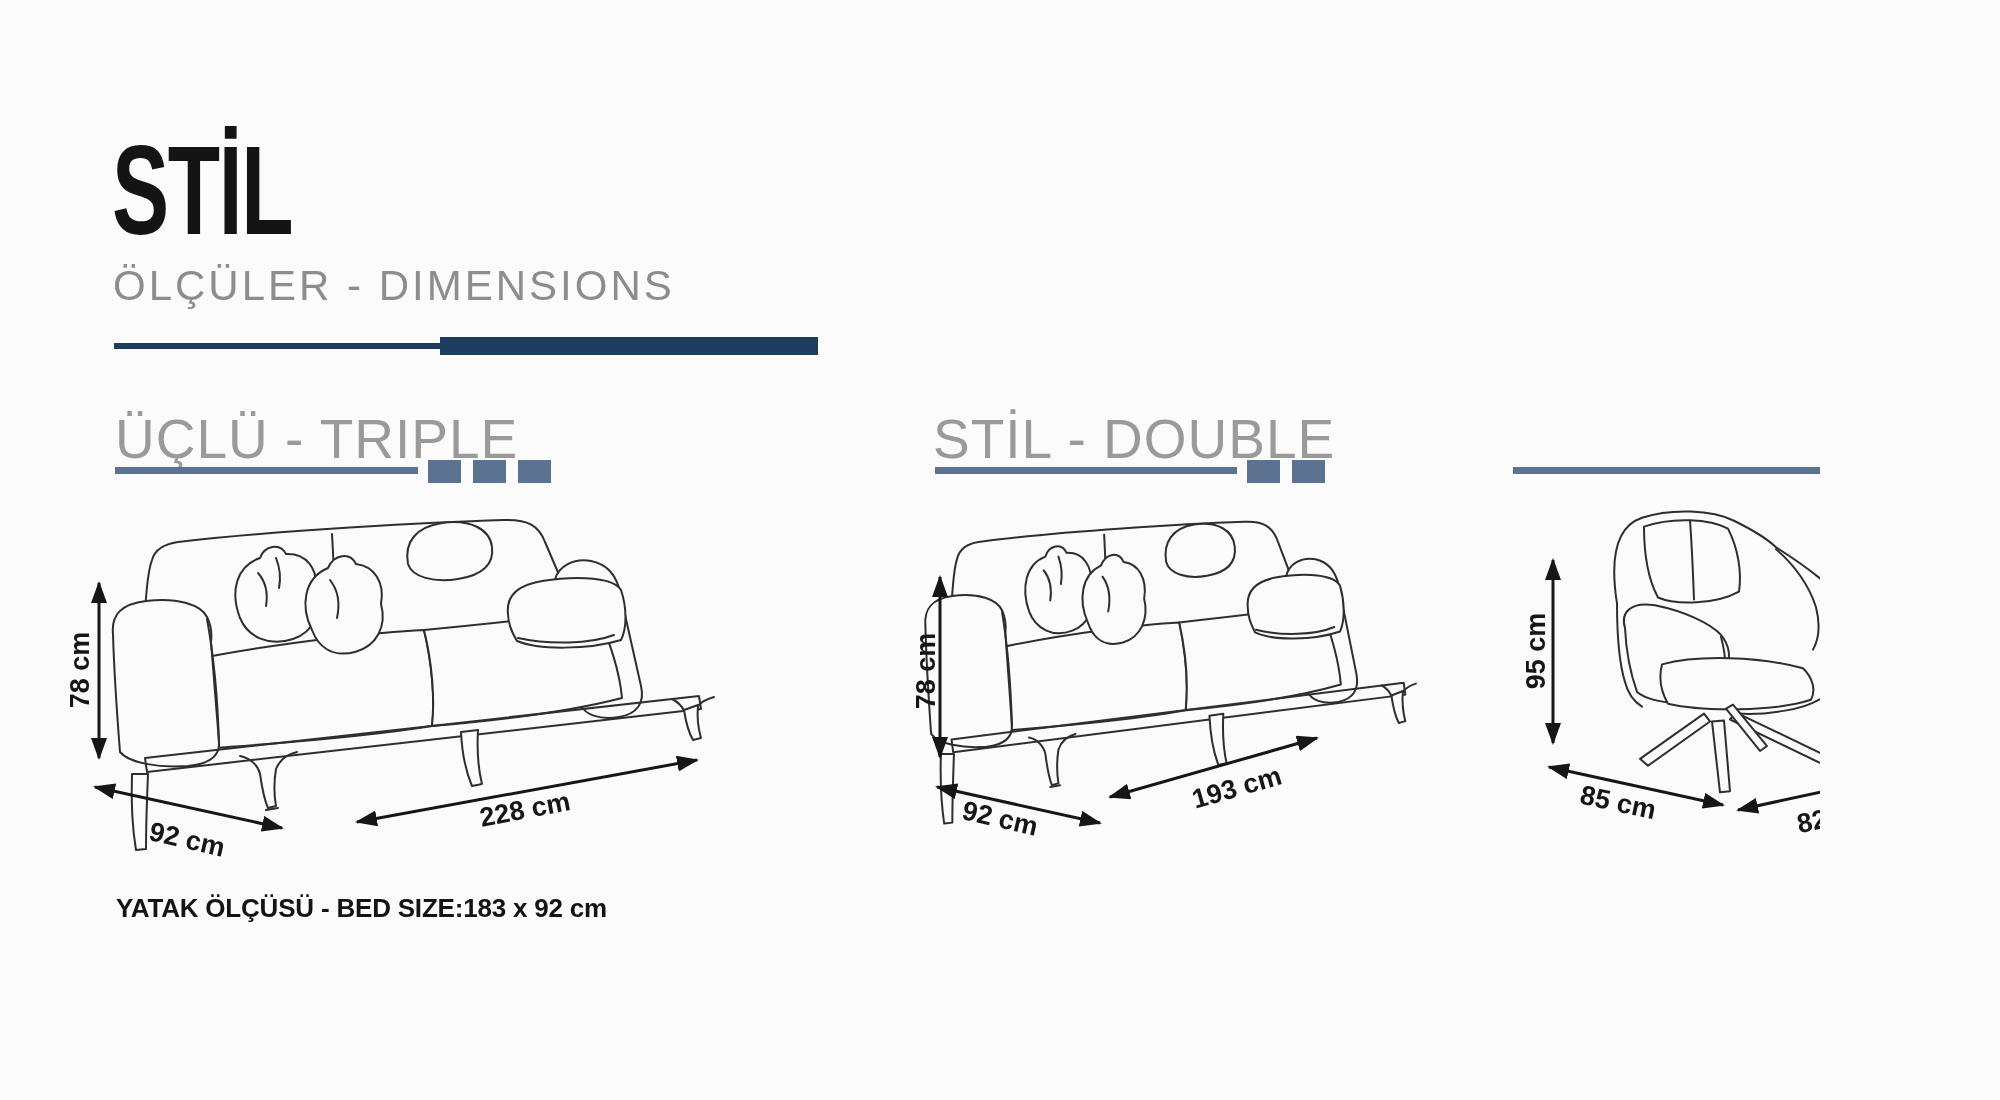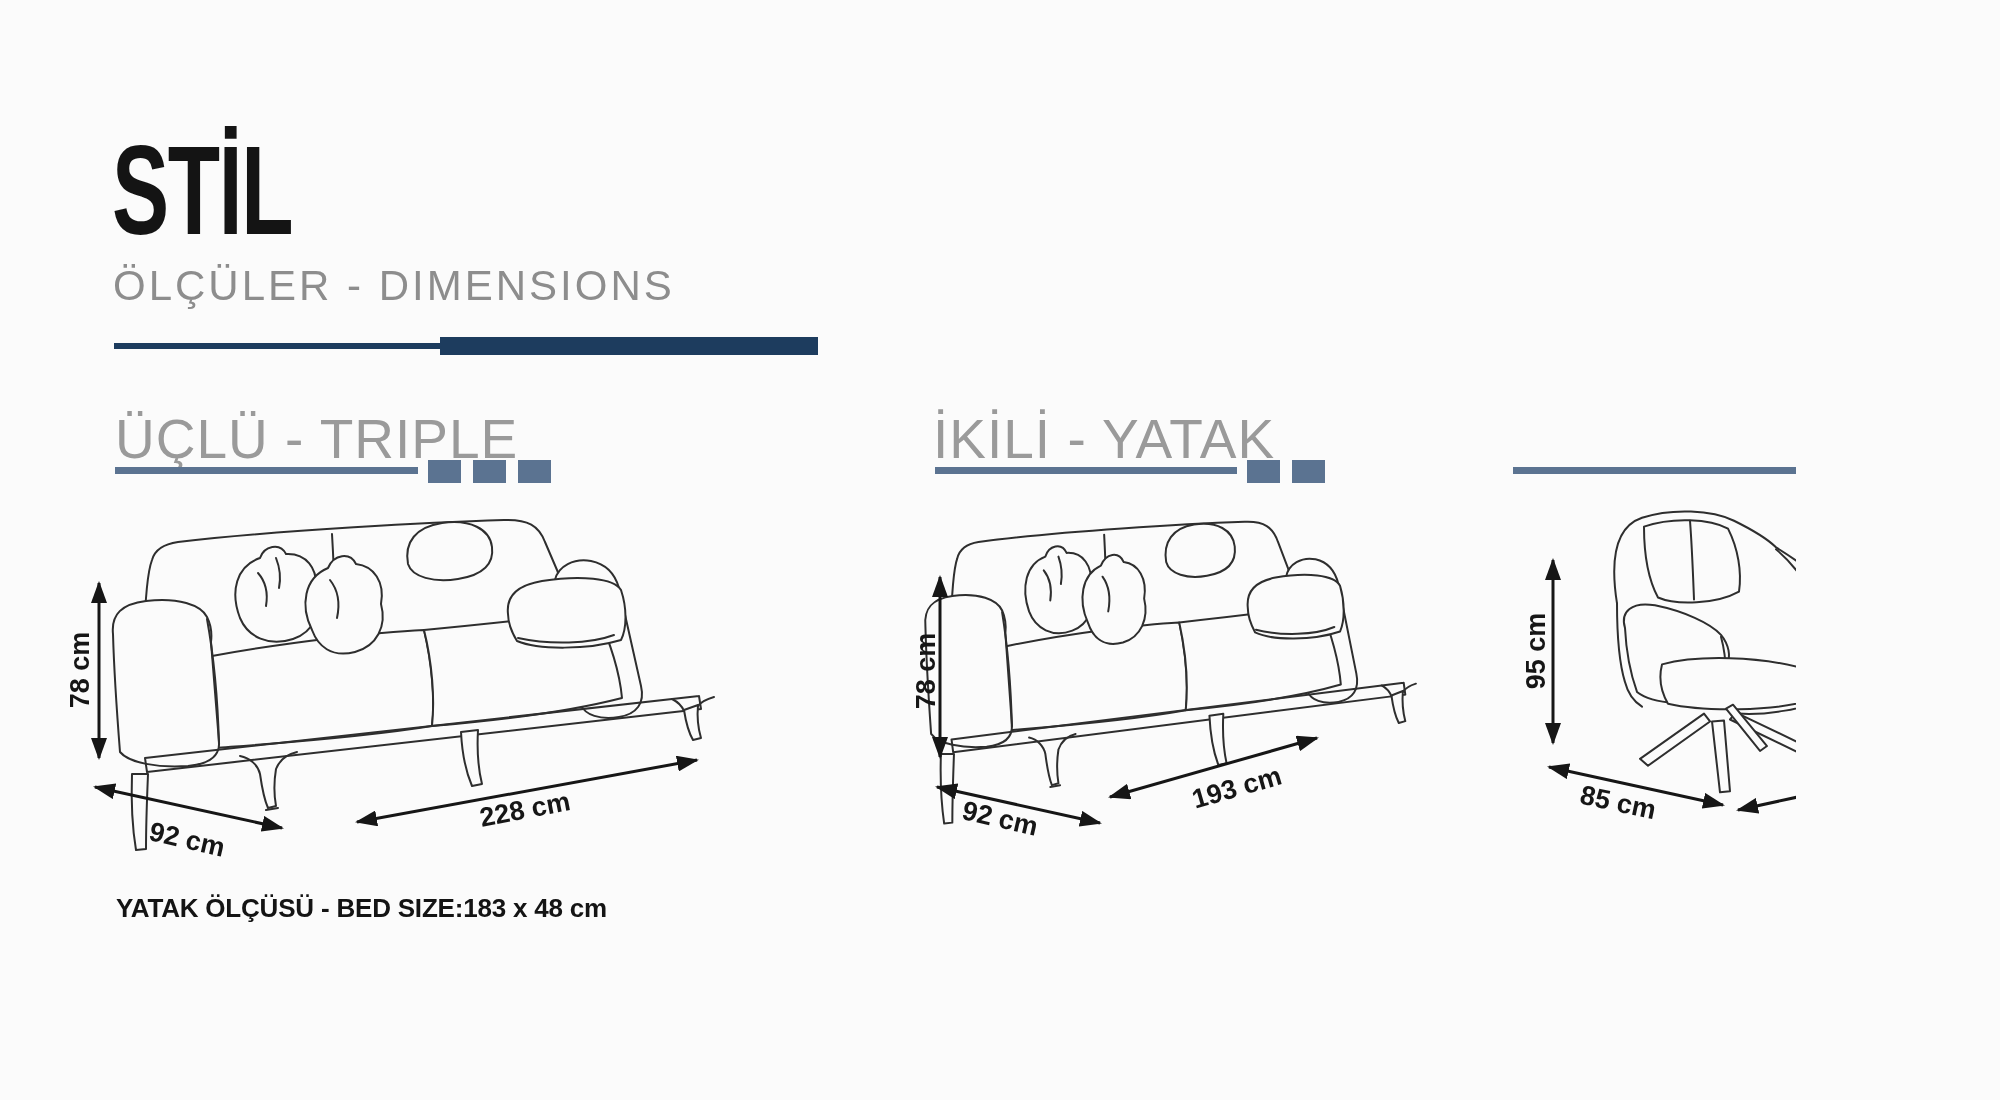--- a/index.html
+++ b/index.html
@@ -1,17 +1,17 @@
 <!DOCTYPE html>
 <html><head>
 <meta charset="utf-8">
 <style>
   html,body{margin:0;padding:0;background:#fbfbfb;}
   .canvas{position:relative;width:1796px;height:1100px;background:#fbfbfb;overflow:hidden;
-          font-family:"Liberation Sans","DejaVu Sans",sans-serif;color:#1c1c1c;}
+          font-family:"Liberation Sans","DejaVu Sans",sans-serif;color:#1c1c1c;padding-left:24px;}
   
   .brand{position:absolute;left:112px;top:128px;font-size:126px;font-weight:bold;
          color:#141414;line-height:1;transform:scaleX(0.68);transform-origin:left top;
          letter-spacing:-2px;white-space:nowrap;}
   .subtitle{position:absolute;left:113px;top:262px;font-size:42px;font-weight:300;
             color:#8d8d8d;letter-spacing:3px;white-space:nowrap;}
   .title-rule-thin{position:absolute;left:114px;top:343px;width:326px;height:6px;background:#1d3c5e;}
   .title-rule-thick{position:absolute;left:440px;top:337px;width:378px;height:18px;background:#1d3c5e;}
   
   .sec-label{position:absolute;top:407px;font-size:55px;font-weight:300;color:#9a9a9a;
@@ -35,21 +35,21 @@
   <div class="subtitle">ÖLÇÜLER - DIMENSIONS</div>
   <div class="title-rule-thin"></div>
   <div class="title-rule-thick"></div>
 
   <div class="sec-label" style="left:115px">ÜÇLÜ - TRIPLE</div>
   <div class="sec-rule" style="left:115px;width:303px"></div>
   <div class="sq" style="left:428px"></div>
   <div class="sq" style="left:473px"></div>
   <div class="sq" style="left:518px"></div>
 
-  <div class="sec-label" style="left:933px">İKİLİ - YATAK</div>
+  <div class="sec-label" style="left:933px">STİL - DOUBLE</div>
   <div class="sec-rule" style="left:935px;width:302px"></div>
   <div class="sq" style="left:1247px"></div>
   <div class="sq" style="left:1292px"></div>
 
   <div class="sec-rule" style="left:1513px;width:325px"></div>
   <div class="sq" style="left:1845px;width:40px;height:24px"></div>
 
   <svg width="0" height="0" style="position:absolute">
     <defs>
       <symbol id="sofa" viewBox="0 0 680 350">
@@ -147,15 +147,15 @@
   <div class="dim" style="left:525px;top:810px;transform:translate(-50%,-50%) rotate(-11deg)">228 cm</div>
 
   <div class="dim" style="left:926px;top:671px;transform:translate(-50%,-50%) rotate(-90deg)">78 cm</div>
   <div class="dim" style="left:1000px;top:819px;transform:translate(-50%,-50%) rotate(13deg)">92 cm</div>
   <div class="dim" style="left:1237px;top:788px;transform:translate(-50%,-50%) rotate(-16deg)">193 cm</div>
 
   <div class="dim" style="left:1536px;top:651px;transform:translate(-50%,-50%) rotate(-90deg)">95 cm</div>
   <div class="dim" style="left:1618px;top:803px;transform:translate(-50%,-50%) rotate(12deg)">85 cm</div>
   <div class="dim" style="left:1835px;top:817px;transform:translate(-50%,-50%) rotate(-12deg)">82 cm</div>
 
-  <div class="bed" style="left:116px;top:893px">YATAK ÖLÇÜSÜ - BED SIZE:183 x 48 cm</div>
+  <div class="bed" style="left:116px;top:893px">YATAK ÖLÇÜSÜ - BED SIZE:183 x 92 cm</div>
 
 </div>
 
 </body></html>

